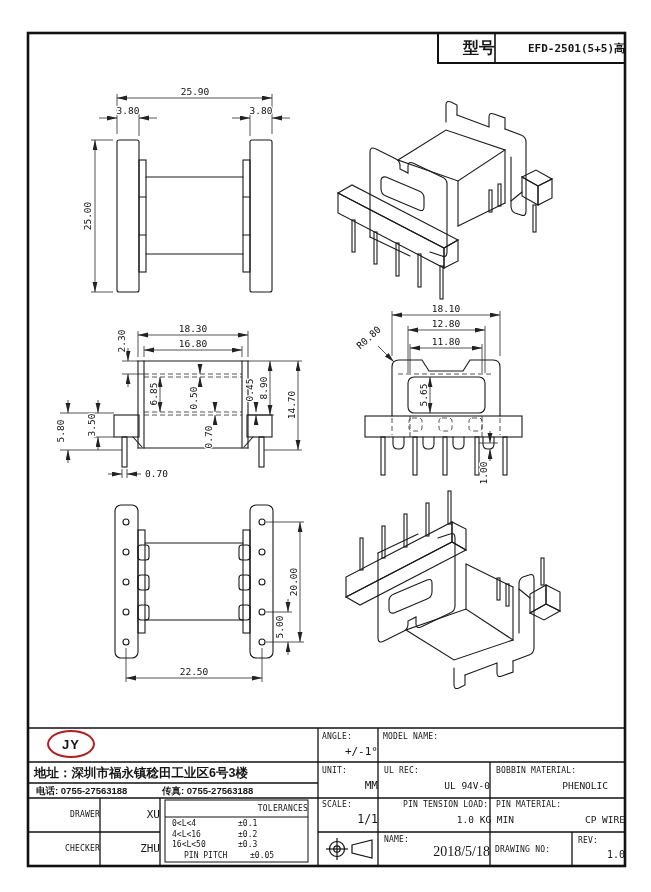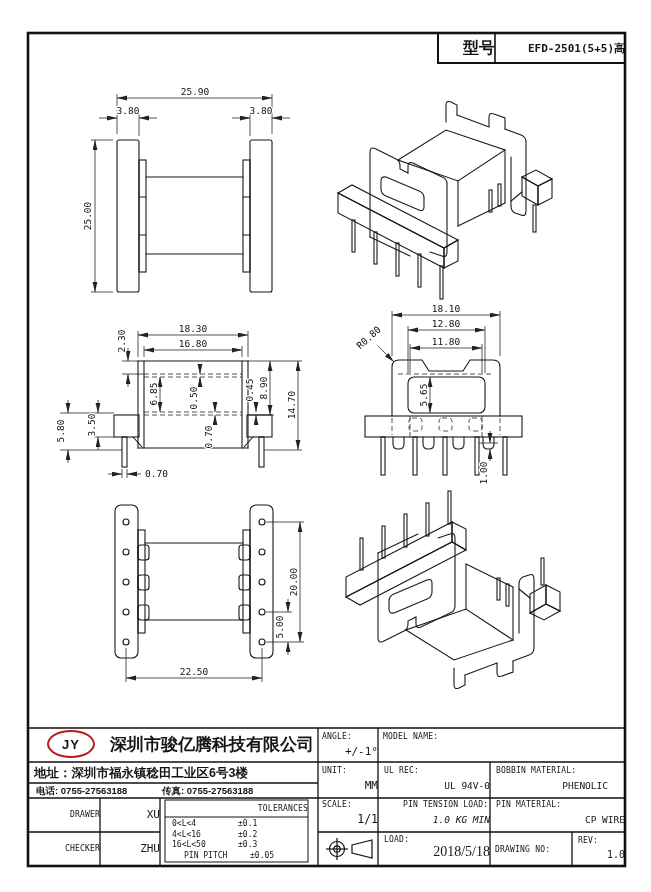--- a/index.html
+++ b/index.html
@@ -267,21 +267,20 @@
     <line x1="326" y1="849" x2="348" y2="849"></line>
     <line x1="337" y1="838" x2="337" y2="860"></line>
     <path d="M352,845 L372,840 L372,858 L352,853 Z"></path>
   </g>
 </svg>
 
 <div class="ov cjk ctr" style="left:438px;top:38px;width:57px;font-size:16px;font-weight:600;">型号</div>
 <div class="ov ctr" style="left:495px;top:41px;width:130px;font-size:11px;font-weight:600;">EFD-2501(5+5)高</div>
 
 <div class="logo">JY</div>
-<div class="ov cjk ctr" style="left:96px;top:733px;width:218px;font-size:17px;font-weight:700;">深圳市骏亿腾科技有限公司</div>
 <div class="ov cjk" style="left:34px;top:765px;font-size:12.5px;font-weight:700;">地址：深圳市福永镇稔田工业区6号3楼</div>
 <div class="ov cjk" style="left:36px;top:785px;font-size:9.5px;font-weight:700;">
   <span>电话:</span>
   <span>0755-27563188</span>
 </div>
 <div class="ov cjk" style="left:162px;top:785px;font-size:9.5px;font-weight:700;">
   <span>传真:</span>
   <span>0755-27563188</span>
 </div>
 <div class="ov lbl ctr" style="left:28px;top:810px;width:72px;">DRAWER</div>
@@ -303,23 +302,23 @@
 <div class="ov lbl" style="left:322px;top:766px;">UNIT:</div>
 <div class="ov val ctr" style="left:318px;top:779px;width:60px;font-size:11px;">MM</div>
 <div class="ov lbl" style="left:384px;top:766px;">UL REC:</div>
 <div class="ov val ctr" style="left:378px;top:780px;width:112px;font-size:9.5px;">UL 94V-0</div>
 <div class="ov lbl" style="left:496px;top:766px;">BOBBIN MATERIAL:</div>
 <div class="ov val" style="left:490px;top:780px;width:118px;font-size:9.5px;text-align:right;">PHENOLIC</div>
 
 <div class="ov lbl" style="left:322px;top:800px;">SCALE:</div>
 <div class="ov val ctr" style="left:318px;top:812px;width:60px;font-size:11.5px;">1/1</div>
 <div class="ov lbl" style="left:384px;top:800px;margin-left:19px;">PIN TENSION LOAD:</div>
-<div class="ov val ctr" style="left:378px;top:814px;width:112px;font-size:9.5px;font-style:italic;">1.0 KG MIN</div>
+<div class="ov val ctr" style="left:378px;top:814px;width:136px;font-size:9.5px;">1.0 KG MIN</div>
 <div class="ov lbl" style="left:496px;top:800px;">PIN MATERIAL:</div>
 <div class="ov val ctr" style="left:490px;top:814px;width:135px;font-size:9.5px;">CP WIRE</div>
 
-<div class="ov lbl" style="left:384px;top:835px;">LOAD:</div>
+<div class="ov lbl" style="left:384px;top:835px;">NAME:</div>
 <div class="ov ctr" style="left:388px;top:844px;width:102px;font:14px 'Liberation Serif', serif;">2018/5/18</div>
 <div class="ov lbl" style="left:495px;top:845px;">DRAWING NO:</div>
 <div class="ov lbl" style="left:578px;top:836px;">REV:</div>
 <div class="ov ctr" style="left:572px;top:849px;width:53px;font-size:10px;">1.0</div>
 
 </div>
 
 </body></html>

